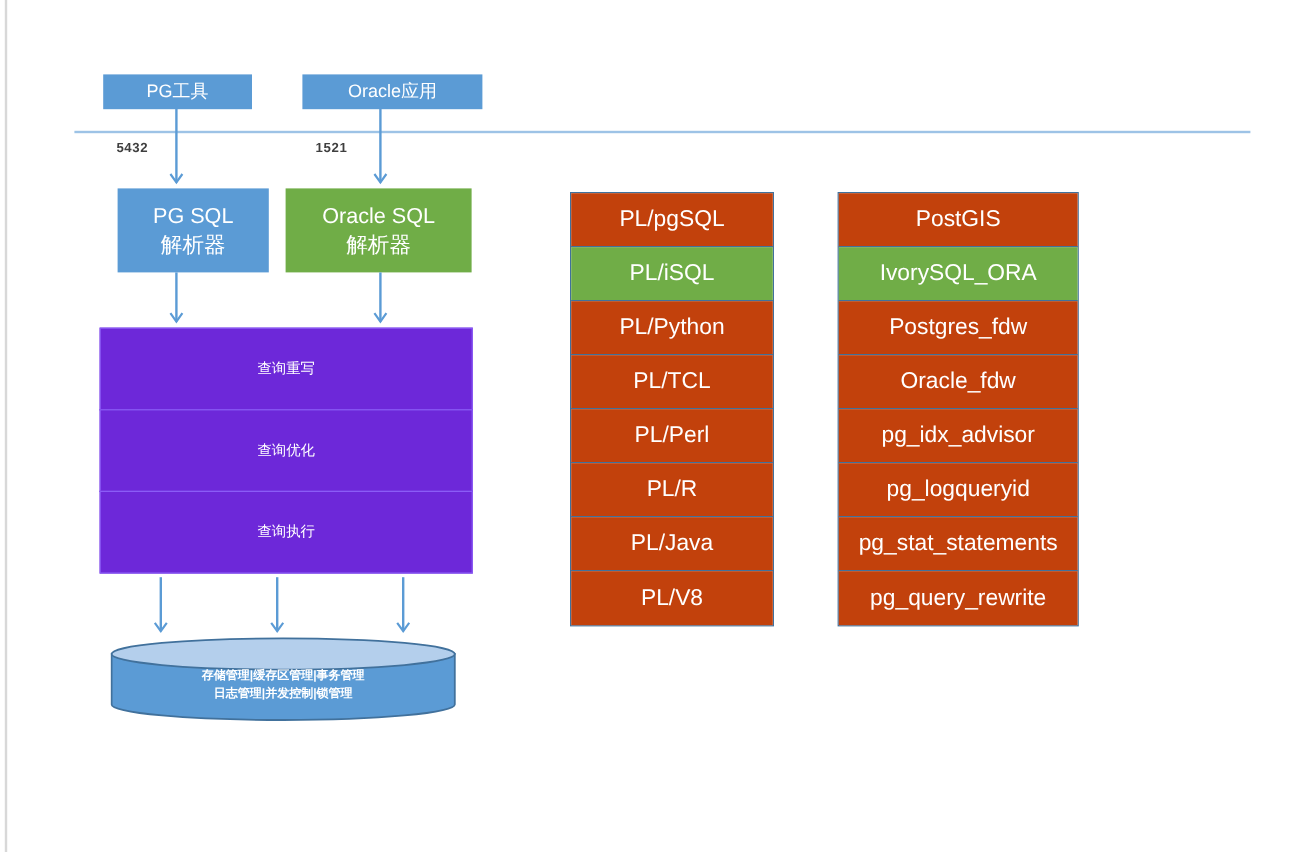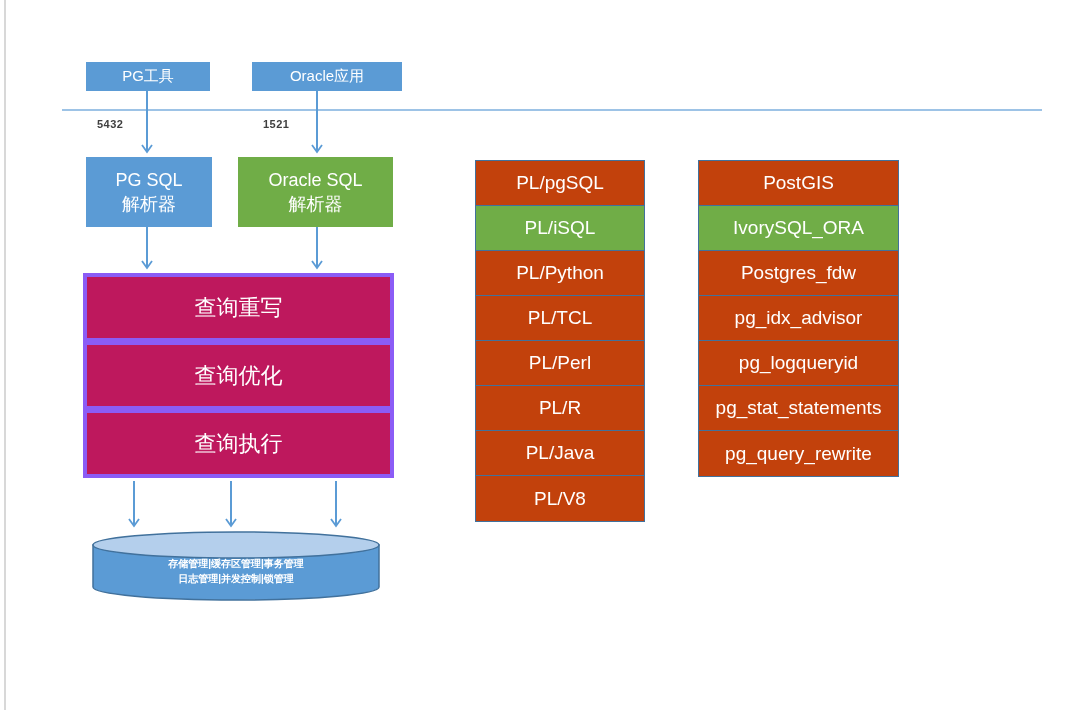--- a/index.html
+++ b/index.html
@@ -45,24 +45,24 @@
     letter-spacing: 0.5px;
   }
   .pipeline {
     position: absolute;
     left: 83px; top: 273px;
     width: 311px;
   }
   .stage-row {
     width: 100%;
     height: 69px;
-    background: #be185d;
-    border: 4px solid #8b5cf6;
+    background: #6d28d9;
+    border: 1px solid #8b5cf6;
     color: #ffffff;
-    font-size: 22px;
+    font-size: 12px;
     display: flex;
     justify-content: center;
     align-items: center;
   }
   .stage-row + .stage-row { margin-top: -1px; }
   .column {
     position: absolute;
     top: 160px;
     border: 1px solid #41719c;
   }
@@ -110,21 +110,21 @@
   <div class="edge-line"></div>
 
   <div class="box client-box" style="left:86px; top:62px; width:124px;">PG工具</div>
   <div class="box client-box" style="left:252px; top:62px; width:150px;">Oracle应用</div>
 
   <div class="divider"></div>
 
   <div class="port-label" style="left:97px; top:118px;">5432</div>
   <div class="port-label" style="left:263px; top:118px;">1521</div>
 
-  <div class="box parser-box" style="left:86px; top:157px; width:126px;">
+  <div class="box parser-box" style="left:98px; top:157px; width:126px;">
     <span>PG SQL</span>
     <span>解析器</span>
   </div>
   <div class="box parser-box green" style="left:238px; top:157px; width:155px;">
     <span>Oracle SQL</span>
     <span>解析器</span>
   </div>
 
   <div class="pipeline">
     <div class="stage-row">查询重写</div>
@@ -151,20 +151,21 @@
     <div class="col-row" data-variant="blue">PL/Perl</div>
     <div class="col-row" data-variant="blue">PL/R</div>
     <div class="col-row" data-variant="blue">PL/Java</div>
     <div class="col-row" data-variant="blue">PL/V8</div>
   </div>
 
   <div class="column right">
     <div class="col-row" data-variant="blue">PostGIS</div>
     <div class="col-row" data-variant="green">IvorySQL_ORA</div>
     <div class="col-row" data-variant="blue">Postgres_fdw</div>
+    <div class="col-row" data-variant="blue">Oracle_fdw</div>
     <div class="col-row" data-variant="blue">pg_idx_advisor</div>
     <div class="col-row" data-variant="blue">pg_logqueryid</div>
     <div class="col-row" data-variant="blue">pg_stat_statements</div>
     <div class="col-row" data-variant="blue">pg_query_rewrite</div>
   </div>
 
   <svg class="arrows-layer" width="1080" height="710" viewBox="0 0 1080 710">
     <defs>
       <marker id="vhead" markerUnits="userSpaceOnUse" markerWidth="12" markerHeight="14" refX="8" refY="6" orient="auto">
         <path d="M1,1 L8,6 L1,11" fill="none" stroke="#5b9bd5" stroke-width="1.8"></path>

